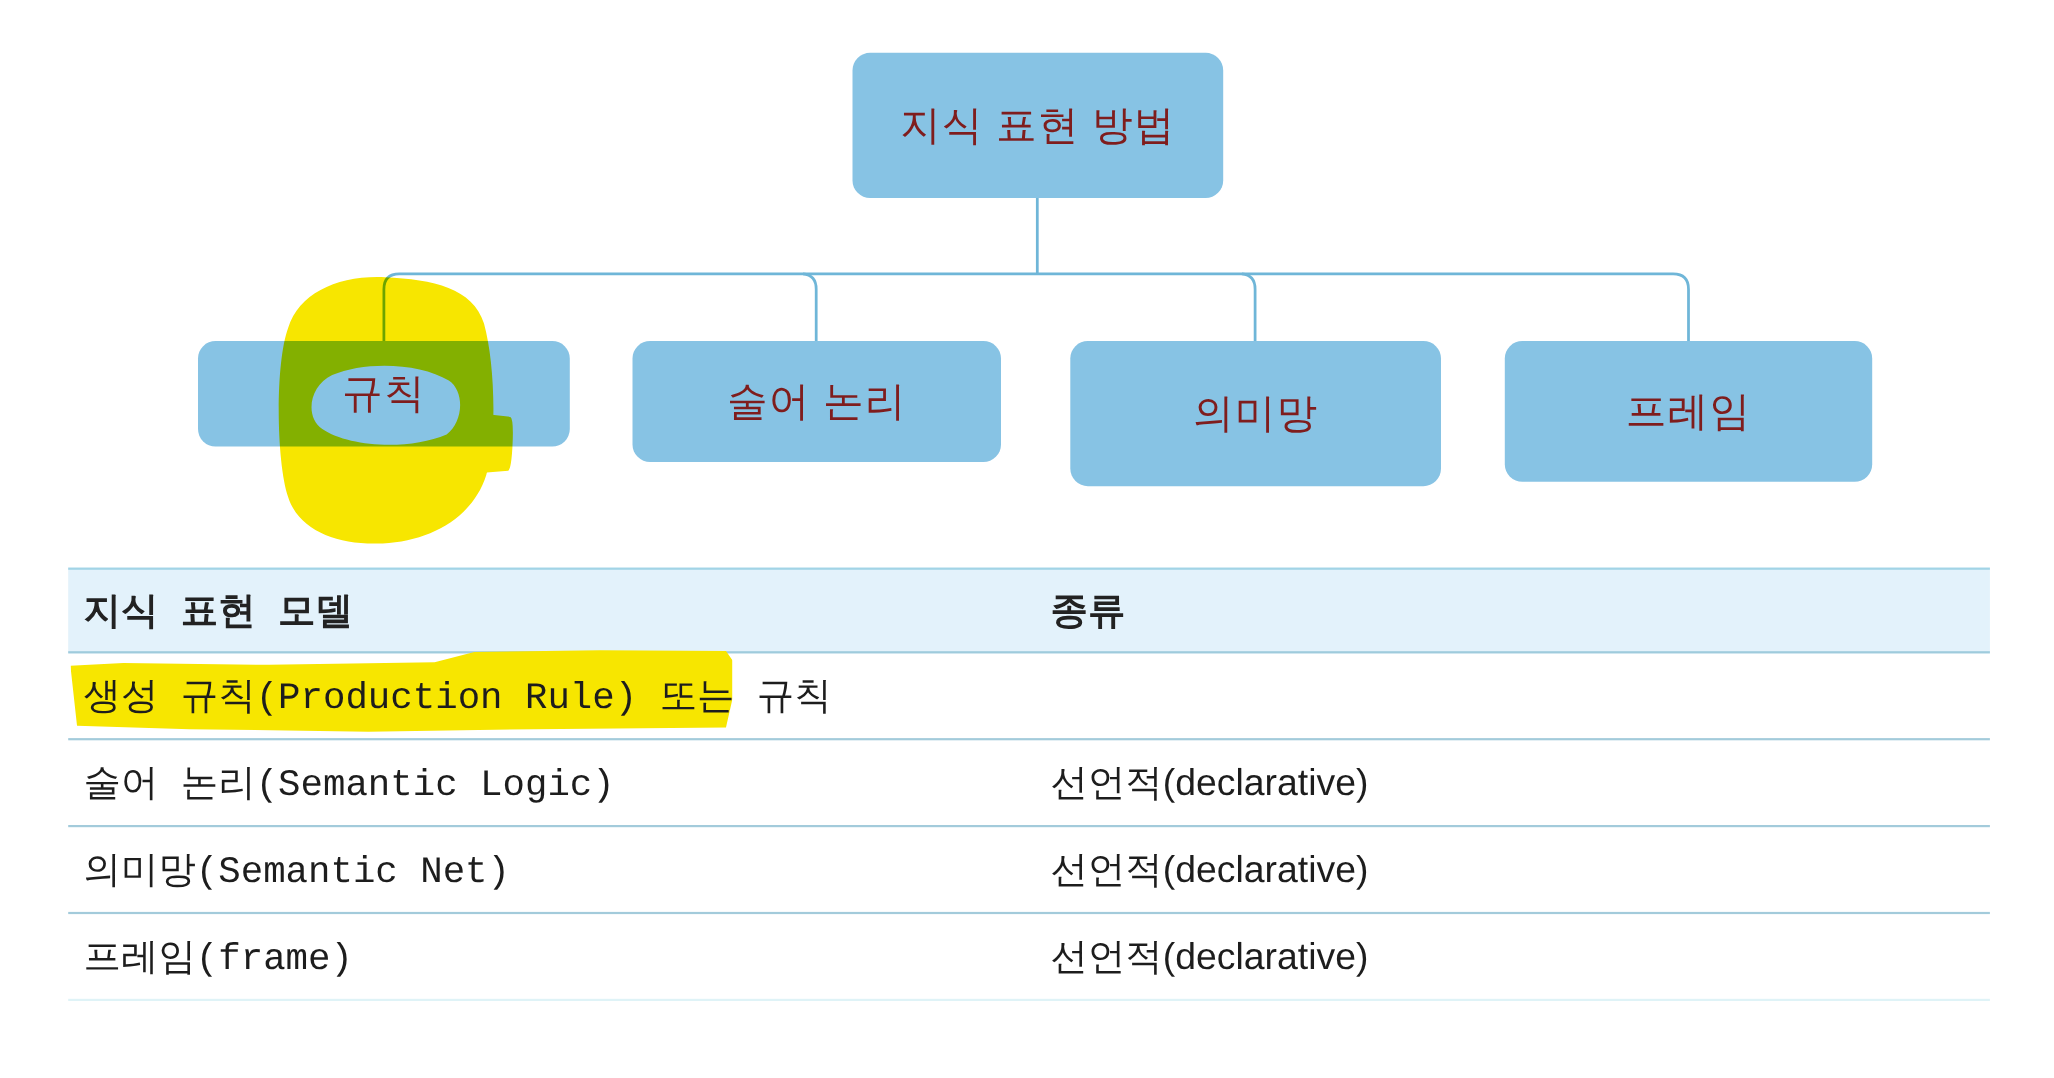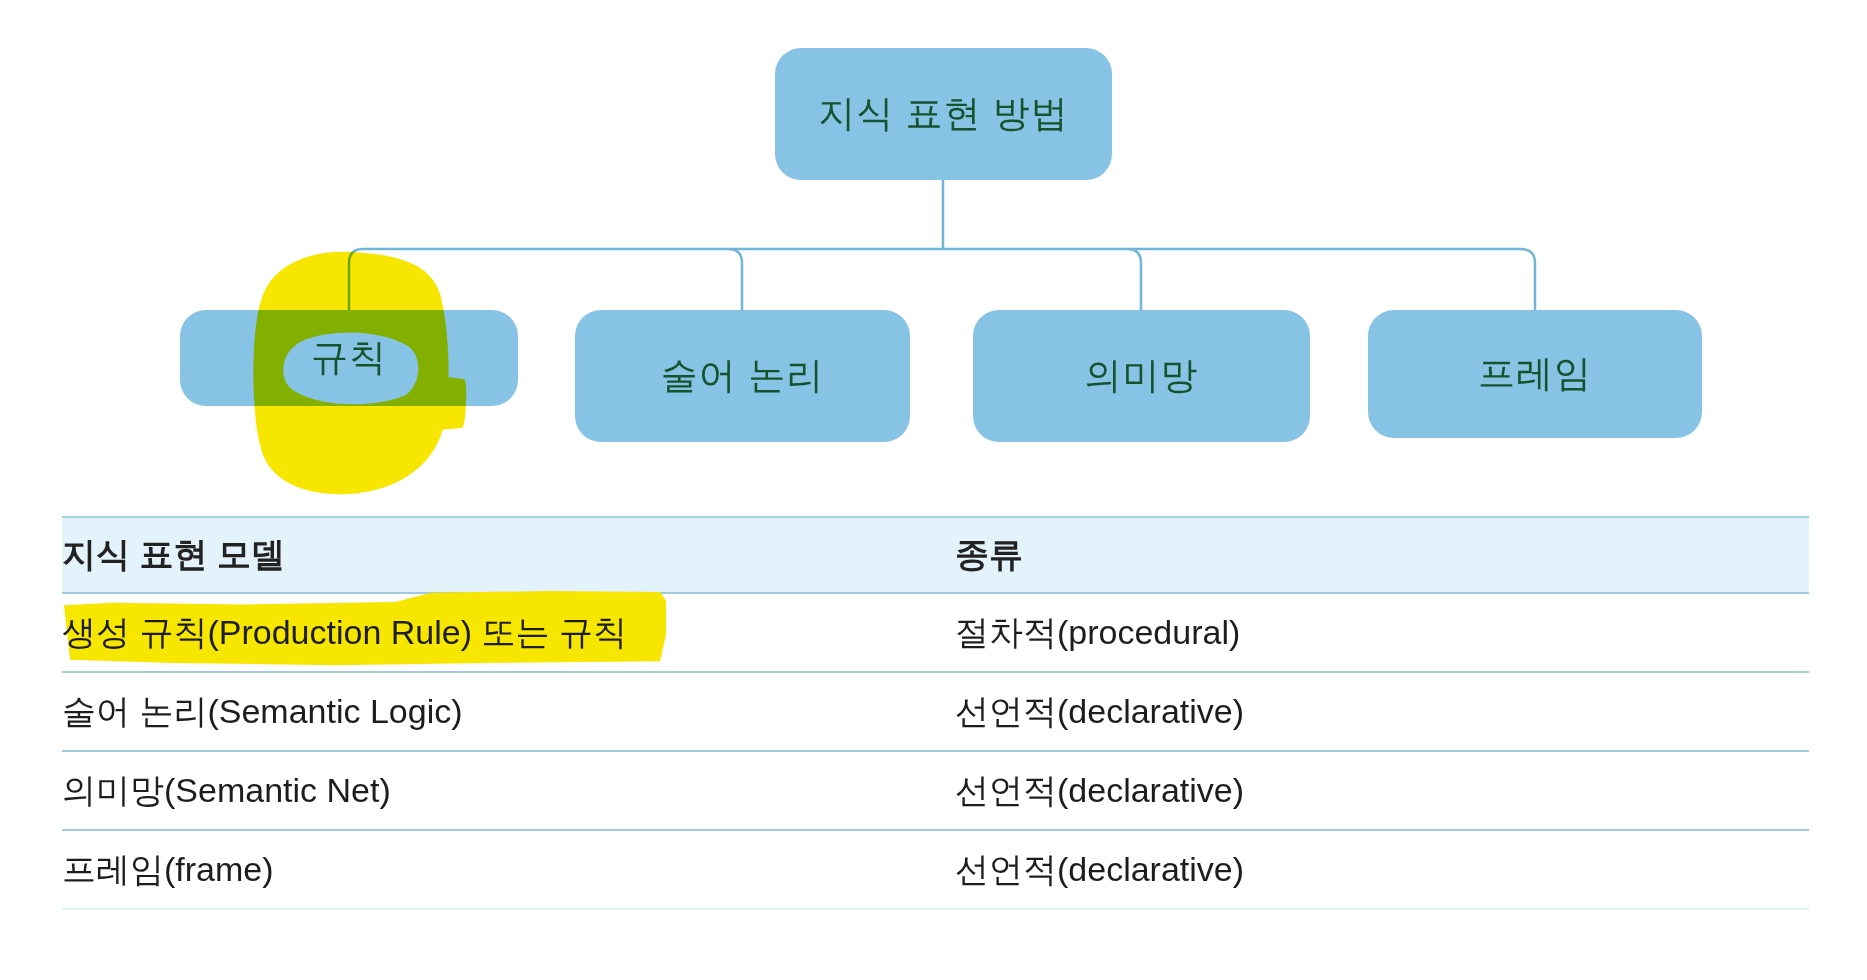--- a/index.html
+++ b/index.html
@@ -1,38 +1,38 @@
 <!DOCTYPE html>
 <html><head>
 <meta charset="utf-8">
 <style>
   html,body{margin:0;padding:0;background:#ffffff;}
   body{font-family:"Liberation Sans","DejaVu Sans",sans-serif;}
   .canvas{position:relative;width:1867px;height:980px;background:#ffffff;overflow:hidden;}
 
   
   .connectors{position:absolute;left:0;top:0;z-index:1;}
-  .node{position:absolute;background:#87C3E4;border-radius:26px;display:flex;
-        align-items:center;justify-content:center;color:#14532d;font-size:37px;
+  .node{position:absolute;background:#87C3E4;border-radius:16px;display:flex;
+        align-items:center;justify-content:center;color:#7f1d1d;font-size:37px;
         letter-spacing:1px;z-index:2;}
   .node-root{left:775px;top:48px;width:337px;height:132px;}
   .node-c0{left:180px;top:310px;width:338px;height:96px;}
-  .node-c1{left:575px;top:310px;width:335px;height:132px;}
+  .node-c1{left:575px;top:310px;width:335px;height:110px;}
   .node-c2{left:973px;top:310px;width:337px;height:132px;text-align:center;}
   .node-c3{left:1368px;top:310px;width:334px;height:128px;}
   .highlighter{position:absolute;left:0;top:0;z-index:3;mix-blend-mode:multiply;pointer-events:none;}
 
   
   .ktable{position:absolute;left:62px;top:516px;width:1747px;z-index:2;font-size:34px;color:#1d1d1d;}
   .krow{position:relative;display:flex;align-items:center;height:79px;
         border-bottom:2px solid #A3CBDB;box-sizing:border-box;}
   .krow-header{height:78px;background:#E3F2FB;border-top:2px solid #A2D4E6;
                border-bottom:2px solid #9FCBDC;font-weight:700;color:#222;}
   .krow-last{border-bottom:2px solid #DFF3F7;}
-  .cell-model{width:893px;box-sizing:border-box;position:relative;z-index:2;}
+  .cell-model{width:893px;padding-left:14px;box-sizing:border-box;position:relative;z-index:2;font-family:Liberation Mono, monospace;}
   .cell-type{flex:1;position:relative;z-index:2;}
   .row-highlight{position:absolute;left:2px;top:-6px;width:602px;height:78px;
         background:#F7E600;z-index:1;
         clip-path:polygon(0% 22%,8% 19%,30% 21%,55% 18%,61% 6%,80% 4%,99% 5%,100% 16%,
                           100% 60%,99% 94%,70% 96%,45% 99%,18% 96%,1% 92%);}
 </style>
 </head>
 <body>
 
 <div class="canvas">
@@ -81,21 +81,20 @@
 
   <div class="ktable">
     <div class="krow krow-header">
       <div class="cell-model">지식 표현 모델</div>
       <div class="cell-type">종류</div>
     </div>
 
     <div class="krow">
       <div class="row-highlight"></div>
       <div class="cell-model">생성 규칙(Production Rule) 또는 규칙</div>
-      <div class="cell-type">절차적(procedural)</div>
     </div>
 
     <div class="krow">
       <div class="cell-model">술어 논리(Semantic Logic)</div>
       <div class="cell-type">선언적(declarative)</div>
     </div>
 
     <div class="krow">
       <div class="cell-model">의미망(Semantic Net)</div>
       <div class="cell-type">선언적(declarative)</div>

